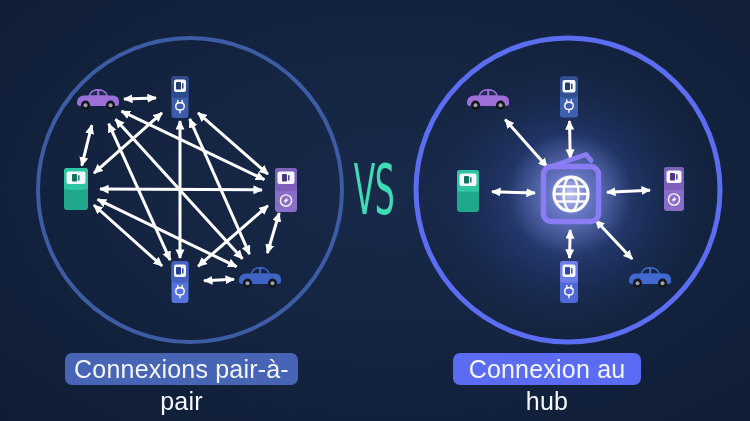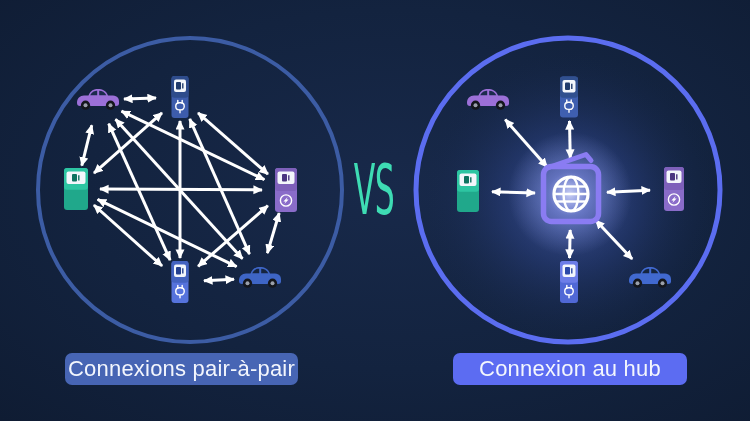--- a/index.html
+++ b/index.html
@@ -12,24 +12,24 @@
   svg.canvas{position:absolute;left:0;top:0;width:750px;height:421px;}
   .vs{
     position:absolute;left:338px;top:150px;width:72px;height:80px;
     display:flex;align-items:center;justify-content:center;
     font-family:"DejaVu Sans",sans-serif;font-size:70px;font-weight:400;
     transform:scaleX(.45);transform-origin:center;white-space:nowrap;
     letter-spacing:-1px;
   }
   .caption{
     position:absolute;top:353px;height:32px;line-height:32px;
-    text-align:center;font-size:22px;letter-spacing:.2px;border-radius:7px;
+    text-align:center;font-size:25px;letter-spacing:.2px;border-radius:7px;
   }
   .caption.left{left:65px;width:233px;}
-  .caption.right{left:453px;width:234px;}
+  .caption.right{left:453px;width:188px;}
 </style>
 </head>
 <body>
 
 <div class="stage">
   <svg class="canvas" viewBox="0 0 750 421" xmlns="http://www.w3.org/2000/svg">
       <defs>
         <marker id="ahe" markerUnits="userSpaceOnUse" markerWidth="11" markerHeight="10" refX="8.6" refY="4.5" orient="auto">
           <path d="M0,0 L9.5,4.5 L0,9 Z" fill="#ffffff"></path>
         </marker>

